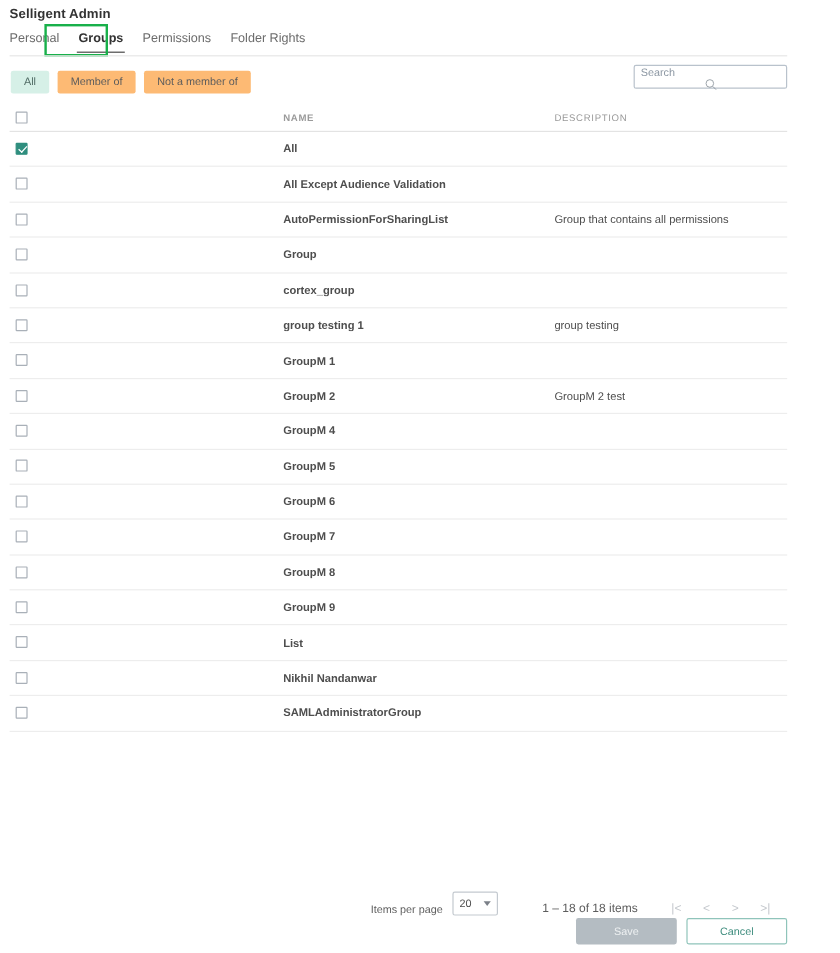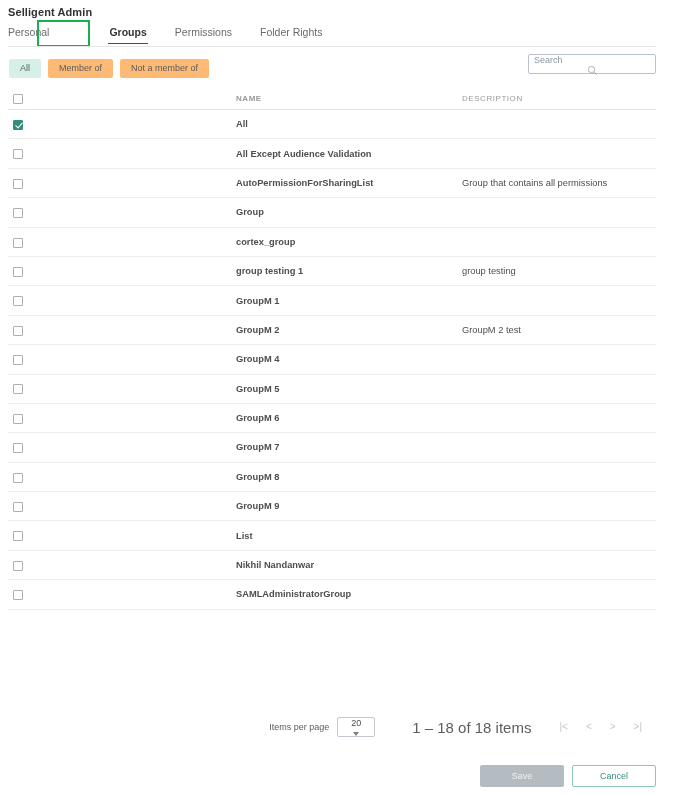--- a/index.html
+++ b/index.html
@@ -14,30 +14,30 @@
   .page { position: relative; width: 664px; height: 794px; overflow: hidden; }
 
   
   .app-title {
     position: absolute; left: 8px; top: 6px;
     font-size: 11px; font-weight: bold; color: #333333;
     letter-spacing: 0.1px;
   }
   .tabbar {
     position: absolute; left: 8px; top: 24px;
-    display: flex; align-items: flex-start; gap: 16px;
+    display: flex; align-items: flex-start; gap: 4px;
   }
   .tab {
     font-size: 10.5px; color: #6b6b6b;
     padding: 2px 6px 6px 6px;
     position: relative; white-space: nowrap;
     cursor: pointer;
   }
   .tab:first-child { padding-left: 0; }
-  .tab.active { color: #333333; font-weight: bold; margin-left: 32px; }
+  .tab.active { color: #333333; font-weight: bold; }
   .tab.active::after {
     content: ""; position: absolute;
     left: 5px; right: 5px; bottom: 0; height: 1.5px;
     background: #4a4a4a;
   }
   
   .annot-box {
     position: absolute; left: 37px; top: 20px;
     width: 53px; height: 27px;
     border: 2.5px solid #18b04a;
@@ -125,41 +125,40 @@
     content: "";
     position: absolute; left: 3px; top: 0.5px;
     width: 3px; height: 6px;
     border: solid #ffffff;
     border-width: 0 1.5px 1.5px 0;
     transform: rotate(42deg);
   }
 
   
   .pager {
-    position: absolute; right: 22px; top: 717px;
-    display: flex; align-items: center;
+    position: absolute; right: 22px; top: 743px;
+    display: flex; align-items: flex-end;
   }
   .pager-label { font-size: 9px; color: #5d5d5d; margin-right: 8px; }
   .ipp-select {
     width: 38px; height: 20px;
     border: 1px solid #c3c9cf; border-radius: 2px;
     background: #fff;
     display: flex; align-items: center; justify-content: space-between;
     padding: 0 5px;
     font-size: 9px; color: #4e4e4e;
     cursor: pointer;
-    flex-direction: column;
   }
   .caret {
     width: 0; height: 0;
     border-left: 3.5px solid transparent;
     border-right: 3.5px solid transparent;
     border-top: 4px solid #7b8088;
   }
-  .range-text { font-size: 15px; color: #5d5d5d; margin-left: 37px; }
+  .range-text { font-size: 10px; color: #5d5d5d; margin-left: 37px; }
   .nav-arrows { display: flex; align-items: center; margin-left: 28px; gap: 18px; }
   .nav-arrow {
     font-size: 10px; color: #c3c7cc; cursor: pointer;
     line-height: 1; user-select: none;
     font-family: "Liberation Sans", sans-serif;
   }
 
   
   .actions {
     position: absolute; right: 8px; top: 765px;

